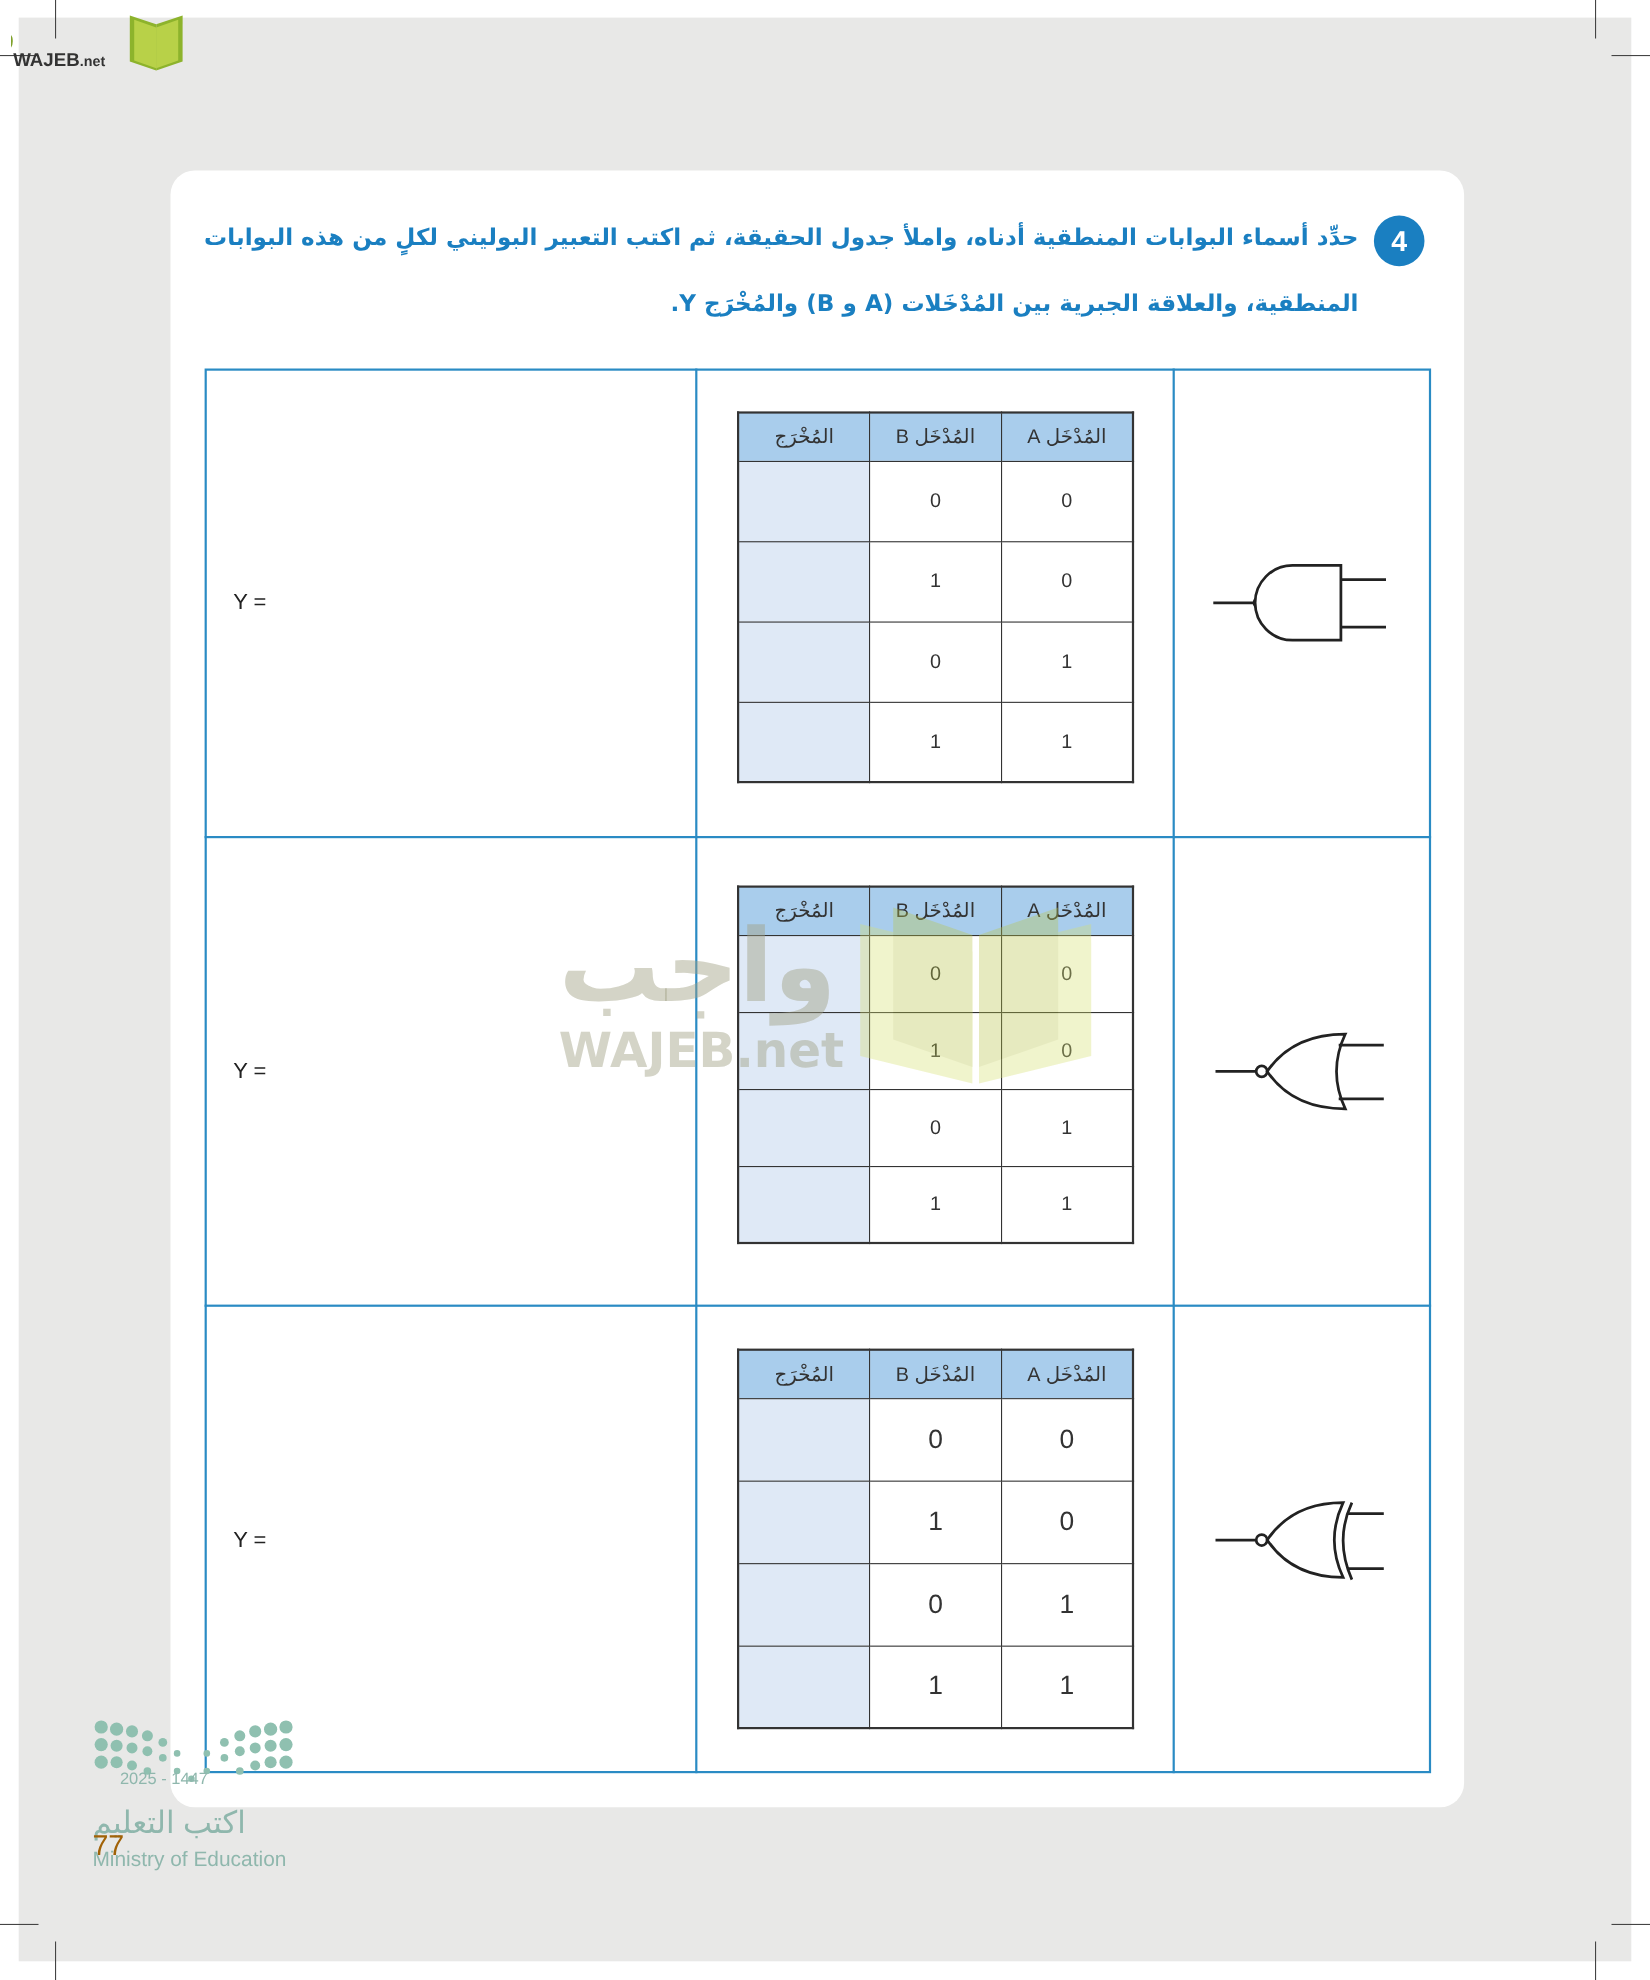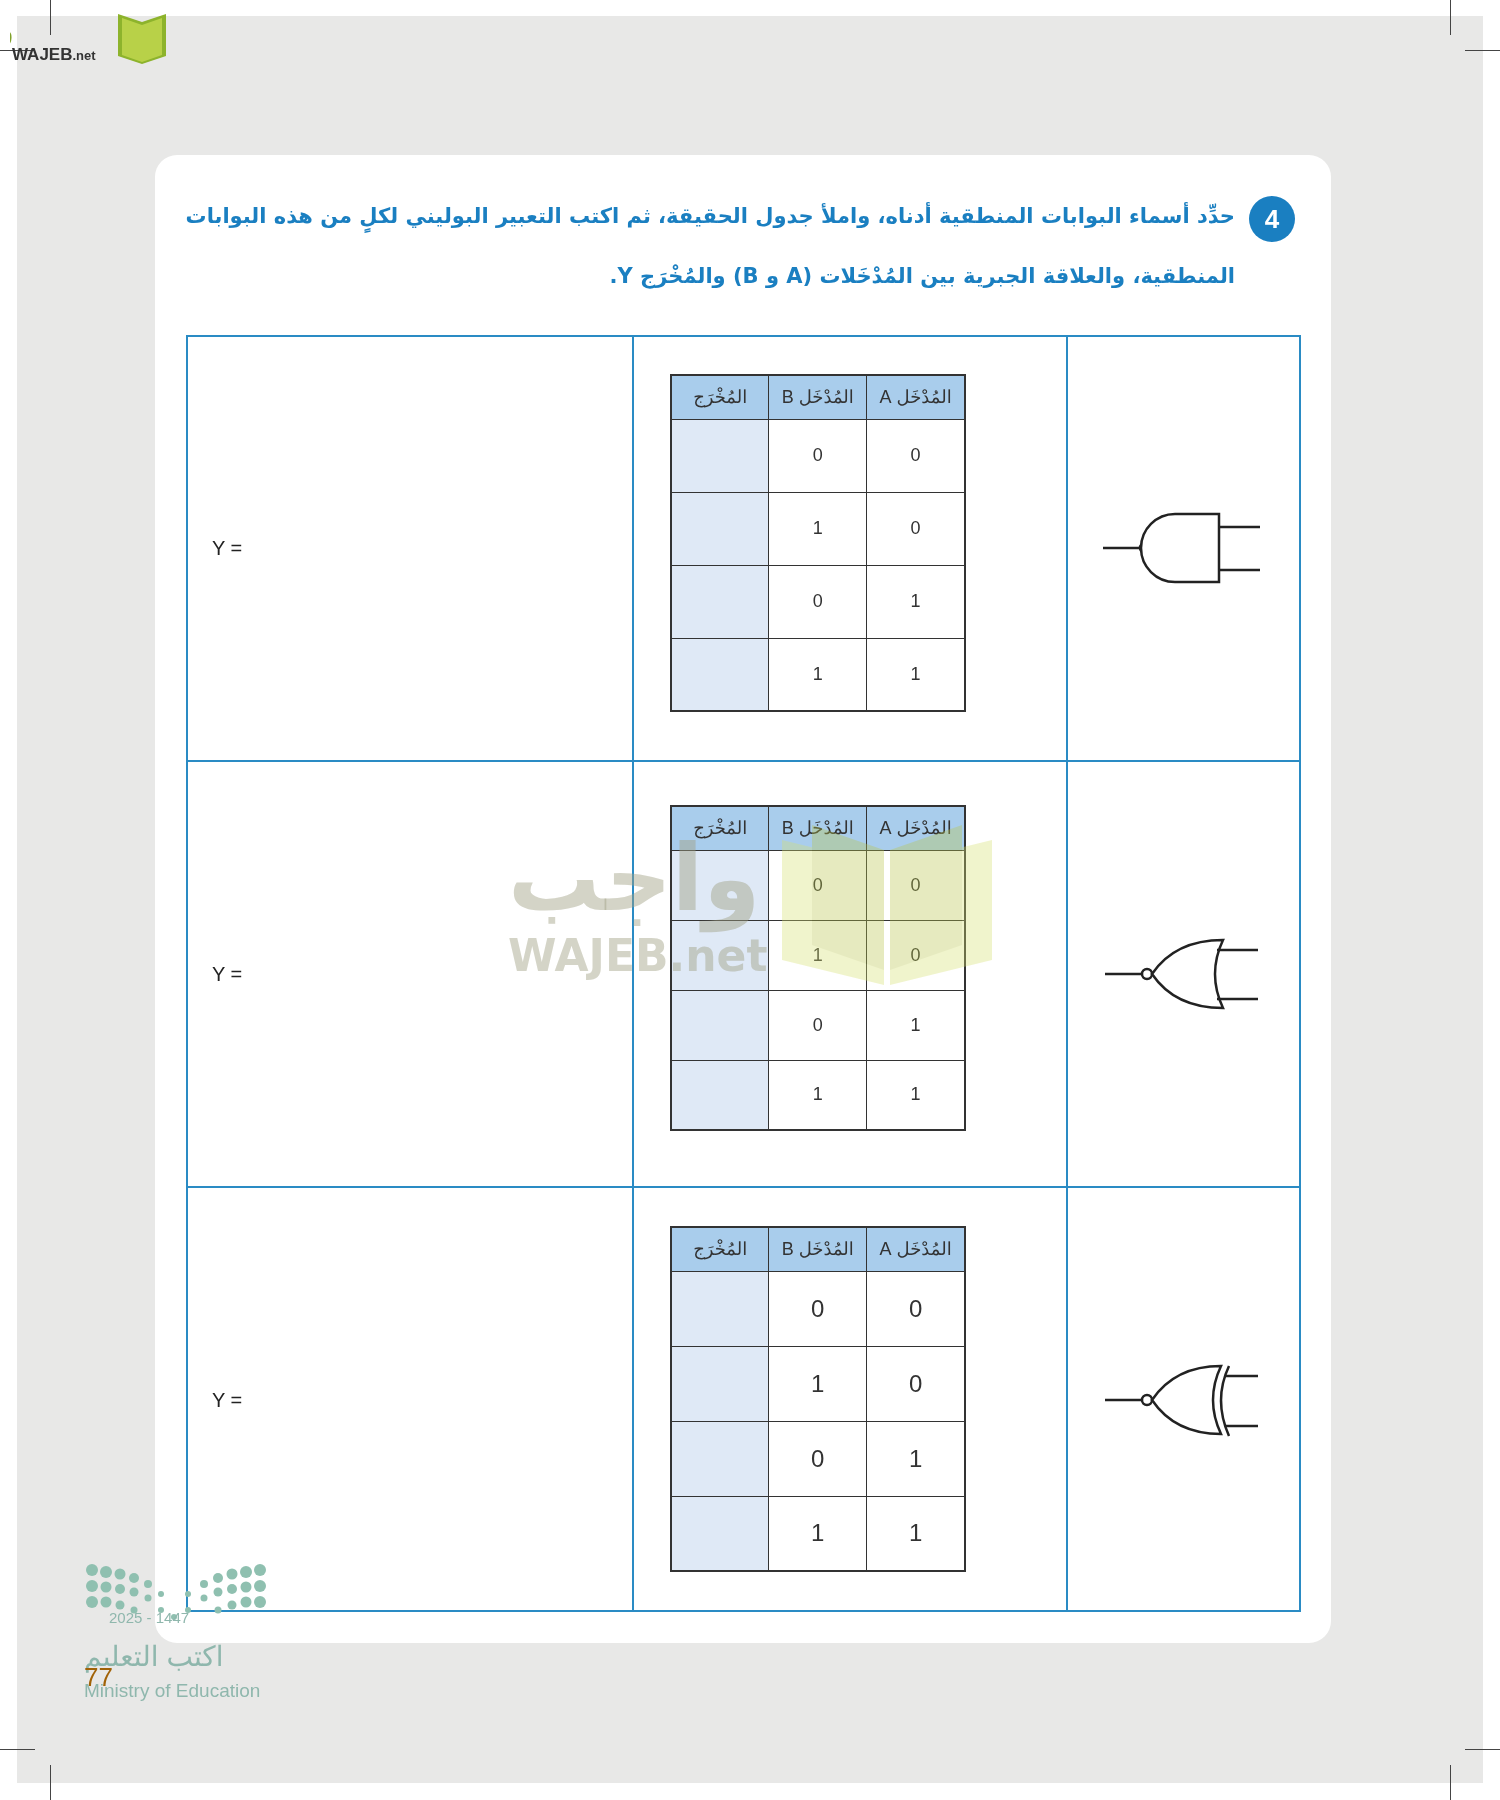--- a/index.html
+++ b/index.html
@@ -12,21 +12,21 @@
            background:#1a7fc1; color:#fff; font-weight:bold; font-size:26px; text-align:center; line-height:46px;
            font-family:"Liberation Sans", sans-serif; }
   .q-line { position:absolute; right:265px; color:#1a7fc1; font-weight:bold; font-size:21px; direction:rtl;
             font-family:"DejaVu Sans", sans-serif; white-space:nowrap; }
   .q1 { top:204px; }
   .q2 { top:264px;text-align:center; }
   .outer { position:absolute; left:186px; top:335px; width:1115px; height:1277px; border:2px solid #2a8bc4; box-sizing:border-box; }
   .vline { position:absolute; width:2px; background:#2a8bc4; top:335px; height:1277px; }
   .hline { position:absolute; height:2px; background:#2a8bc4; left:186px; width:1115px; }
   .y-label { position:absolute; left:212px; font-size:20px; color:#222; font-family:"Liberation Sans", sans-serif; }
-  table.tt { position:absolute; left:670px; width:296px; border-collapse:collapse; border:2px solid #333; }
+  table.tt { position:absolute; left:670px; width:361px; border-collapse:collapse; border:2px solid #333; }
   table.tt td, table.tt th { border:1.5px solid #333; text-align:center; color:#333; font-family:"Liberation Sans", sans-serif; }
   table.tt th { background:#a9cdec; font-weight:normal; font-size:18px; direction:rtl; }
   table.tt td.out { background:#dfe9f6; width:120px; }
   table.tt td.val { background:#fff; width:120px; }
   .gate { position:absolute; left:1095px; }
   .watermark-text { position:absolute; color:rgba(160,160,130,0.45); font-weight:bold; font-family:"DejaVu Sans", sans-serif; }
   .logo { position:absolute; left:10px; top:4px; }
   .ministry { position:absolute; left:84px; top:1640px; color:#8fb7ad; font-family:"Liberation Sans", sans-serif; }
 </style>
 </head>

